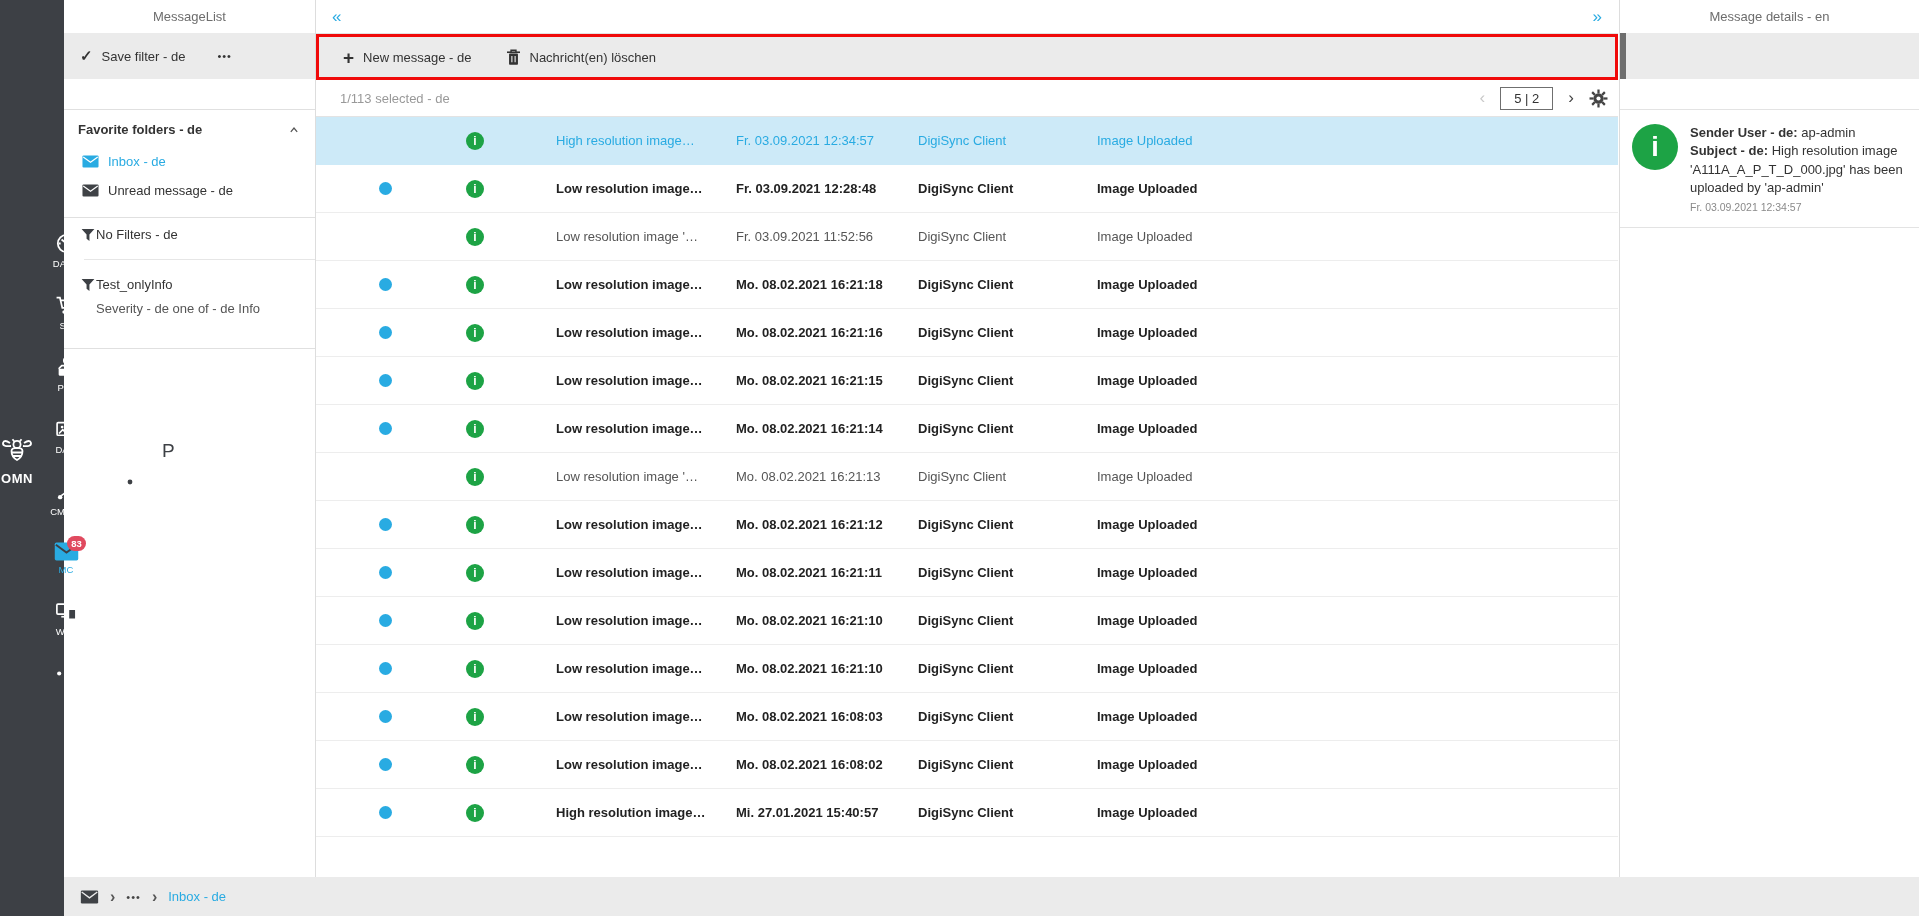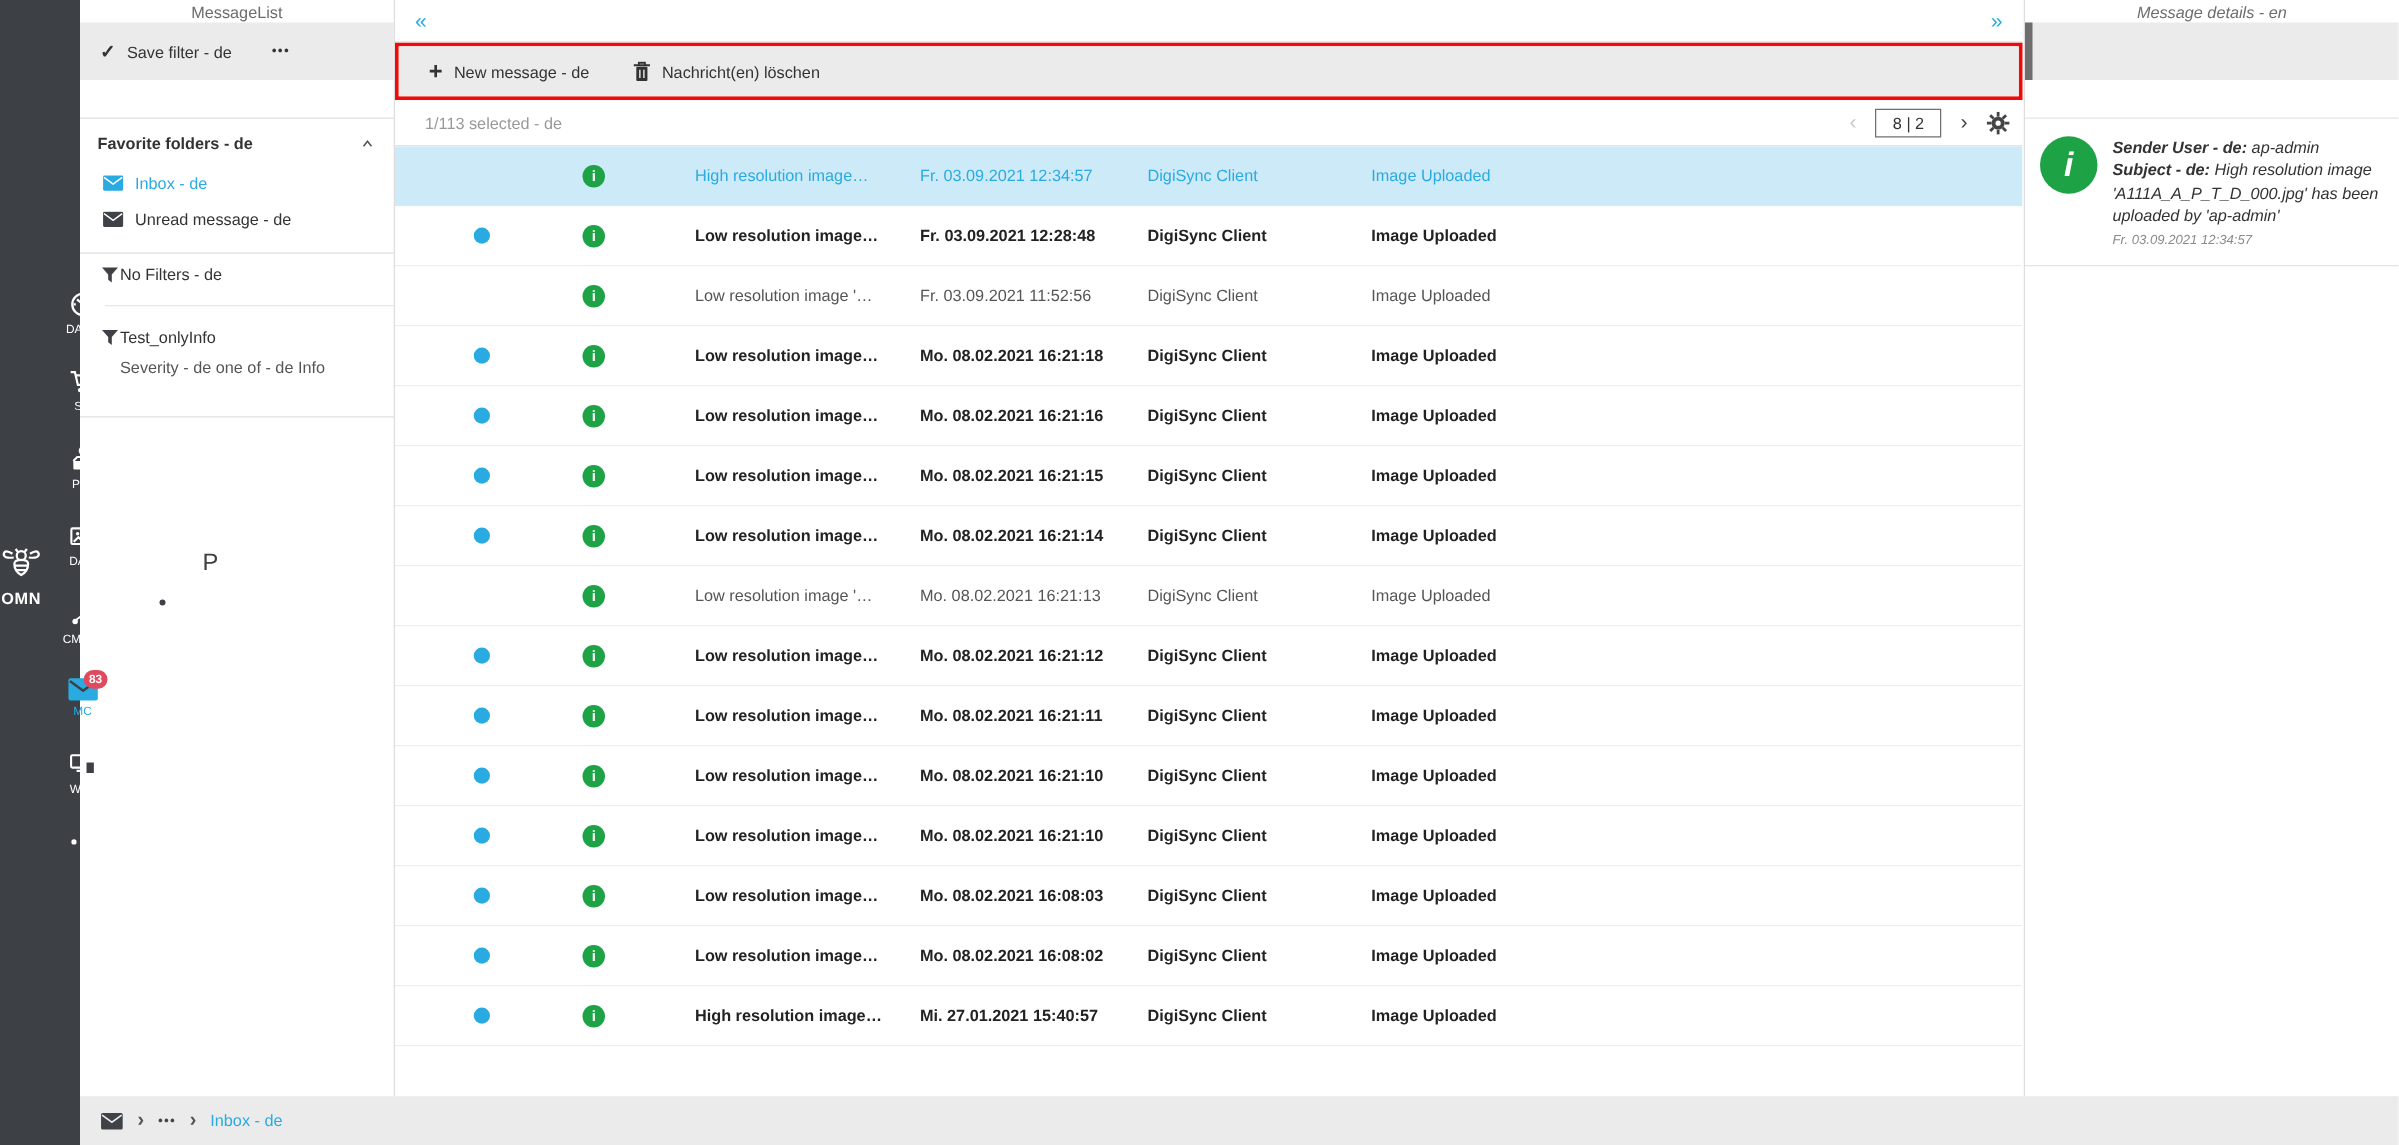--- a/index.html
+++ b/index.html
@@ -19,21 +19,21 @@
   .rail-item.active .lbl { color:#29abe2; }
   .badge { position:absolute; top:2px; left:33px; min-width:19px; height:15px; padding:0 4px;
     background:#e04a5f; color:#fff; border-radius:8px; font-size:9.5px; line-height:15px;
     text-align:center; font-weight:bold; }
   .rail-spacer { flex:1; }
   .avatar { width:38px; height:38px; border-radius:50%; background:#fff; color:#3d4045;
     font-size:19px; display:flex; align-items:center; justify-content:center; margin-bottom:14px; cursor:pointer; }
   .glyph { font-size:19px; line-height:20px; height:22px; display:flex; align-items:center; }
 
   
-  .panel-title { height:18px; display:flex; align-items:center; justify-content:center;
+  .panel-title { height:33px; display:flex; align-items:center; justify-content:center;
     color:#6d6d6d; font-size:13px; }
   .graybar { height:46px; background:#ebebeb; display:flex; align-items:center; }
 
   
   .folders { position:absolute; left:64px; top:0; bottom:39px; width:252px; background:#fff;
     border-right:1px solid #ddd; }
   .folders .graybar { padding-left:16px; gap:10px; }
   .toolbtn { display:flex; align-items:center; gap:9px; cursor:pointer; color:#333; }
   .check-glyph { font-size:15px; font-weight:bold; color:#333; }
   .dots { font-size:11px; letter-spacing:1px; color:#333; cursor:pointer; margin-left:22px; }
@@ -74,21 +74,21 @@
   .row { height:48px; border-bottom:1px solid #ededed; color:#555; cursor:pointer; background:#fff; }
   .row.unread { font-weight:bold; color:#222; }
   .row.selected { background:#cdeaf8; color:#29abe2; border-bottom-color:#cdeaf8; }
   .dot { width:13px; height:13px; border-radius:50%; background:#29abe2; display:block; }
   .sev-icon { width:18px; height:18px; border-radius:50%; background:#1da345; color:#fff;
     font-size:12px; font-weight:bold; display:flex; align-items:center; justify-content:center; font-style:normal; }
   .cell { white-space:nowrap; overflow:hidden; }
 
   
   .details { position:absolute; right:0; top:0; bottom:39px; width:300px; background:#fff;
-    border-left:1px solid #ddd;font-style:italic; }
+    border-left:1px solid #ddd; }
   .details .graybar { position:relative; }
   .scroll-thumb { position:absolute; left:0; top:0; width:6px; height:46px; background:#6e6e6e; }
   .details-sep { border-top:1px solid #e3e3e3; }
   .msg-card { display:flex; padding:14px 14px 12px 12px; border-bottom:1px solid #e3e3e3; }
   .msg-icon { flex:0 0 46px; width:46px; height:46px; border-radius:50%; background:#1da345;
     color:#fff; font-size:27px; font-weight:bold; display:flex; align-items:center; justify-content:center; }
   .msg-body { margin-left:12px; line-height:1.42; color:#333; }
   .msg-time { font-size:10.5px; color:#8a8a8a; margin-top:2px; }
   .params-row { position:absolute; left:0; right:0; top:587px; height:38px;
     border-top:1px solid #e3e3e3; border-bottom:1px solid #e3e3e3;
@@ -339,21 +339,21 @@
           </span>
           <span>Nachricht(en) löschen</span>
         </div>
       </div>
     </div>
 
     <div class="status-row">
       <span class="sel-text">1/113 selected - de</span>
       <div class="pager">
         <span class="pg-prev">‹</span>
-        <span class="pg-box">8 | 2</span>
+        <span class="pg-box">5 | 2</span>
         <span class="pg-next">›</span>
         <span class="pg-gear">
           <svg width="19" height="19" viewBox="0 0 22 22">
               <g fill="#444">
                 <circle cx="11" cy="11" r="6"></circle>
                 <rect x="9.7" y="0.6" width="2.6" height="4.4"></rect>
                 <rect x="9.7" y="17" width="2.6" height="4.4"></rect>
                 <rect x="9.7" y="0.6" width="2.6" height="4.4" transform="rotate(90 11 11)"></rect>
                 <rect x="9.7" y="17" width="2.6" height="4.4" transform="rotate(90 11 11)"></rect>
                 <rect x="9.7" y="0.6" width="2.6" height="4.4" transform="rotate(45 11 11)"></rect>

